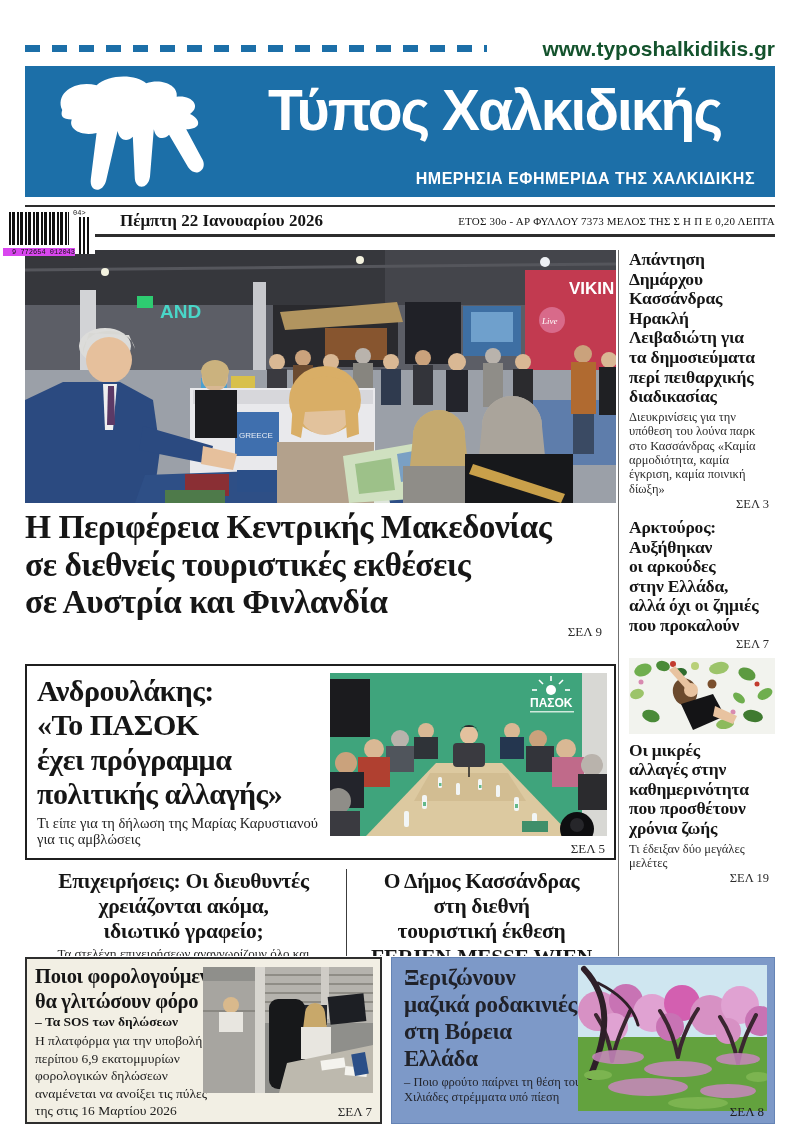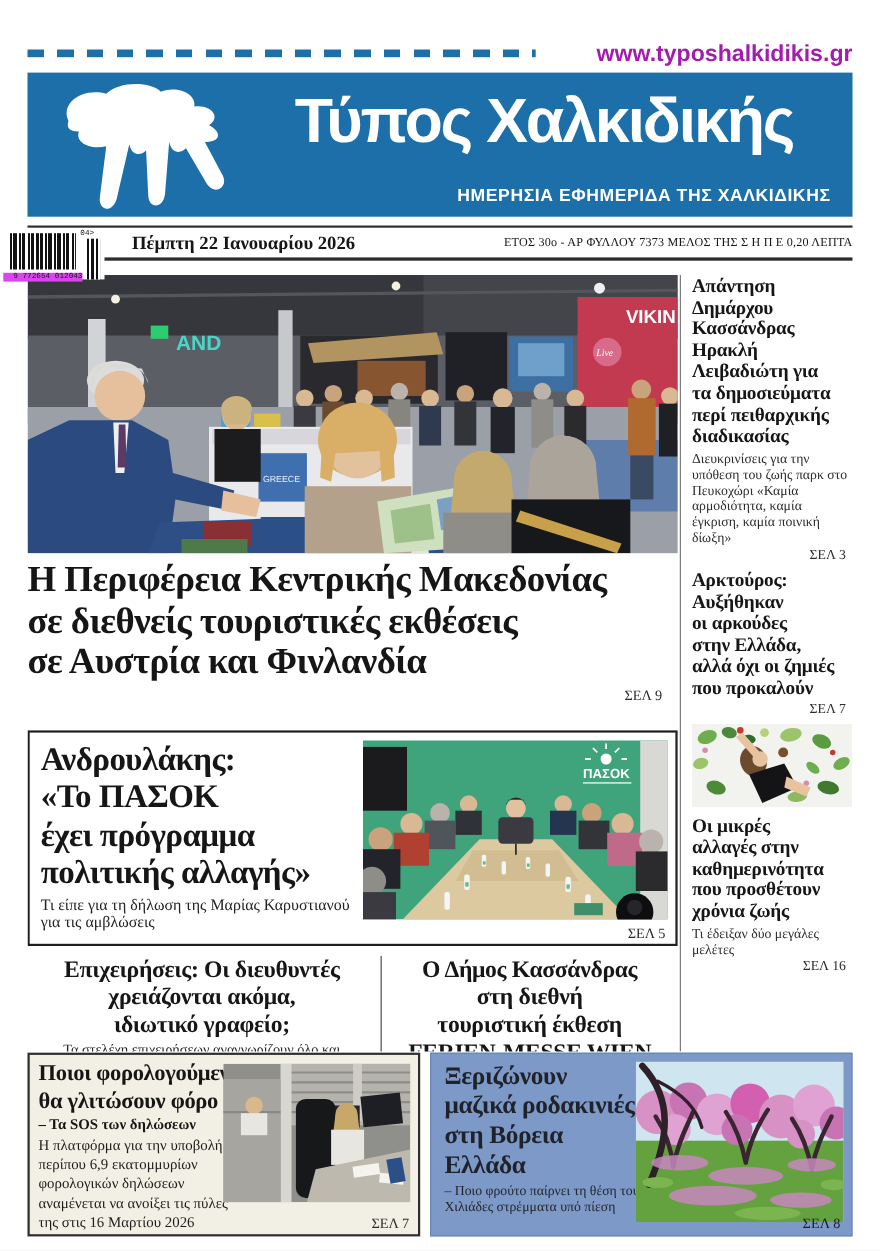--- a/index.html
+++ b/index.html
@@ -3,21 +3,21 @@
 <meta charset="utf-8">
 <style>
   html,body{margin:0;padding:0;background:#e8e8e8;}
   .page{position:relative;width:800px;height:1137px;background:#ffffff;margin:0 auto;
         font-family:"Liberation Serif",serif;color:#161616;overflow:hidden;}
 
   
   .topline{position:absolute;top:36px;left:25px;width:750px;height:24px;display:flex;align-items:center;}
   .dashes{flex:1;height:7px;margin-right:9px;
           background:repeating-linear-gradient(90deg,#1c6fa8 0 15px,transparent 15px 27px);}
-  .url{font-family:"Liberation Sans",sans-serif;font-weight:bold;font-size:21px;color:#a21caf;
+  .url{font-family:"Liberation Sans",sans-serif;font-weight:bold;font-size:21px;color:#14532d;
        text-decoration:none;line-height:1;margin-left:46px;}
 
   
   .masthead{position:absolute;top:66px;left:25px;width:750px;height:131px;background:#1c6fa8;}
   .map{position:absolute;left:6px;top:4px;width:196px;height:124px;}
   .mtitle{position:absolute;left:195px;right:6px;top:16px;text-align:center;color:#fff;
           font-family:"Liberation Sans",sans-serif;font-weight:bold;font-size:57px;
           letter-spacing:-2px;line-height:1;white-space:nowrap;}
   .msub{position:absolute;right:20px;bottom:9px;color:#fff;font-family:"Liberation Sans",sans-serif;
         font-weight:bold;font-size:16px;letter-spacing:0.5px;}
@@ -323,21 +323,21 @@
     <div class="sidebar">
       <div class="sart">
         <div class="shead">Απάντηση
 Δημάρχου
 Κασσάνδρας
 Ηρακλή
 Λειβαδιώτη για
 τα δημοσιεύματα
 περί πειθαρχικής
 διαδικασίας</div>
-        <div class="ssub">Διευκρινίσεις για την υπόθεση του ζωής παρκ στο Πευκοχώρι «Καμία αρμοδιότητα, καμία έγκριση, καμία ποινική δίωξη»</div>
+        <div class="ssub">Διευκρινίσεις για την υπόθεση του λούνα παρκ στο Κασσάνδρας «Καμία αρμοδιότητα, καμία έγκριση, καμία ποινική δίωξη»</div>
         <div class="spage">ΣΕΛ 3</div>
       </div>
       <div class="sart">
         <div class="shead">Αρκτούρος:
 Αυξήθηκαν
 οι αρκούδες
 στην Ελλάδα,
 αλλά όχι οι ζημιές
 που προκαλούν</div>
         <div class="spage">ΣΕΛ 7</div>
@@ -369,21 +369,21 @@
           <polygon points="52,46 84,36 96,58 64,72" fill="#141416"></polygon>
           <polygon points="56,30 40,12 46,8 62,26" fill="#e8c3a0"></polygon>
           <polygon points="86,48 108,58 104,66 84,58" fill="#e8c3a0"></polygon>
         </svg>
         <div class="shead">Οι μικρές
 αλλαγές στην
 καθημερινότητα
 που προσθέτουν
 χρόνια ζωής</div>
         <div class="ssub">Τι έδειξαν δύο μεγάλες μελέτες</div>
-        <div class="spage">ΣΕΛ 16</div>
+        <div class="spage">ΣΕΛ 19</div>
       </div>
     </div>
   </div>
 
   <div class="bottomrow">
     <div class="taxbox">
       <div class="taxhead">Ποιοι φορολογούμενοι
 θα γλιτώσουν φόρο</div>
       <div class="taxkick">– Τα SOS των δηλώσεων</div>
       <div class="taxbody">Η πλατφόρμα για την υποβολή περίπου 6,9 εκατομμυρίων φορολογικών δηλώσεων αναμένεται να ανοίξει τις πύλες της στις 16 Μαρτίου 2026</div>

